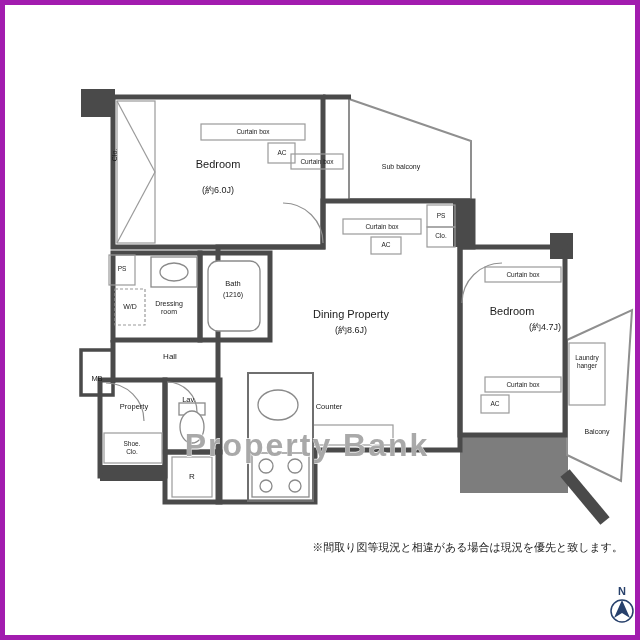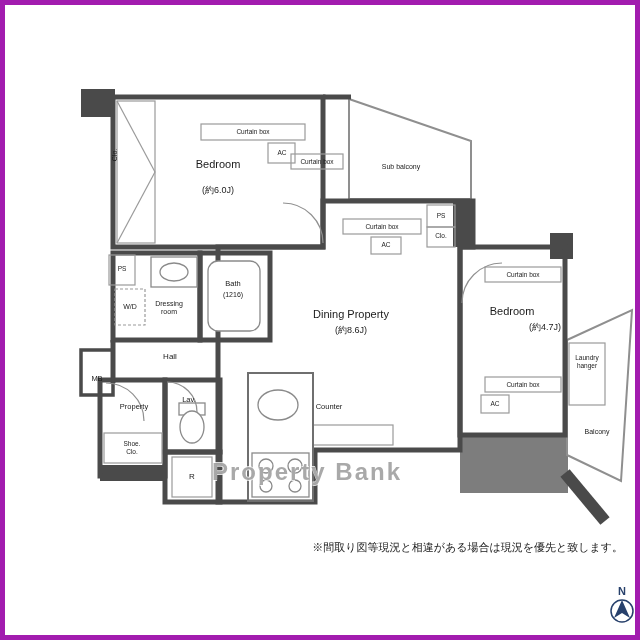--- a/index.html
+++ b/index.html
@@ -32,25 +32,24 @@
   .ln  { display:block; }
   .fs65 { font-size:6.5px; }
   .fs7  { font-size:7px; }
   .fs75 { font-size:7.5px; }
   .fs8  { font-size:8px; }
   .fs9  { font-size:9px; }
   .fs11 { font-size:11px; }
 
   .watermark {
     position:absolute; left:302px; top:440px; transform:translate(-50%,-50%);
-    font-size:24px; font-weight:bold; letter-spacing:2px;
+    font-size:32px; font-weight:bold; letter-spacing:2px;
     color:rgba(140,140,140,0.75);
     text-shadow:0 1px 0 rgba(255,255,255,.8), 0 -1px 0 rgba(255,255,255,.8);
     white-space:nowrap;
-    margin-top:27px;
   }
   .disclaimer {
     position:absolute; right:12px; top:535px; font-size:11px; color:#1a1a1a;
     white-space:nowrap;
   }
   .north-label {
     position:absolute; left:617px; top:586px; transform:translate(-50%,-50%);
     font-size:11px; font-weight:bold; color:#27406b;
   }
 </style>

